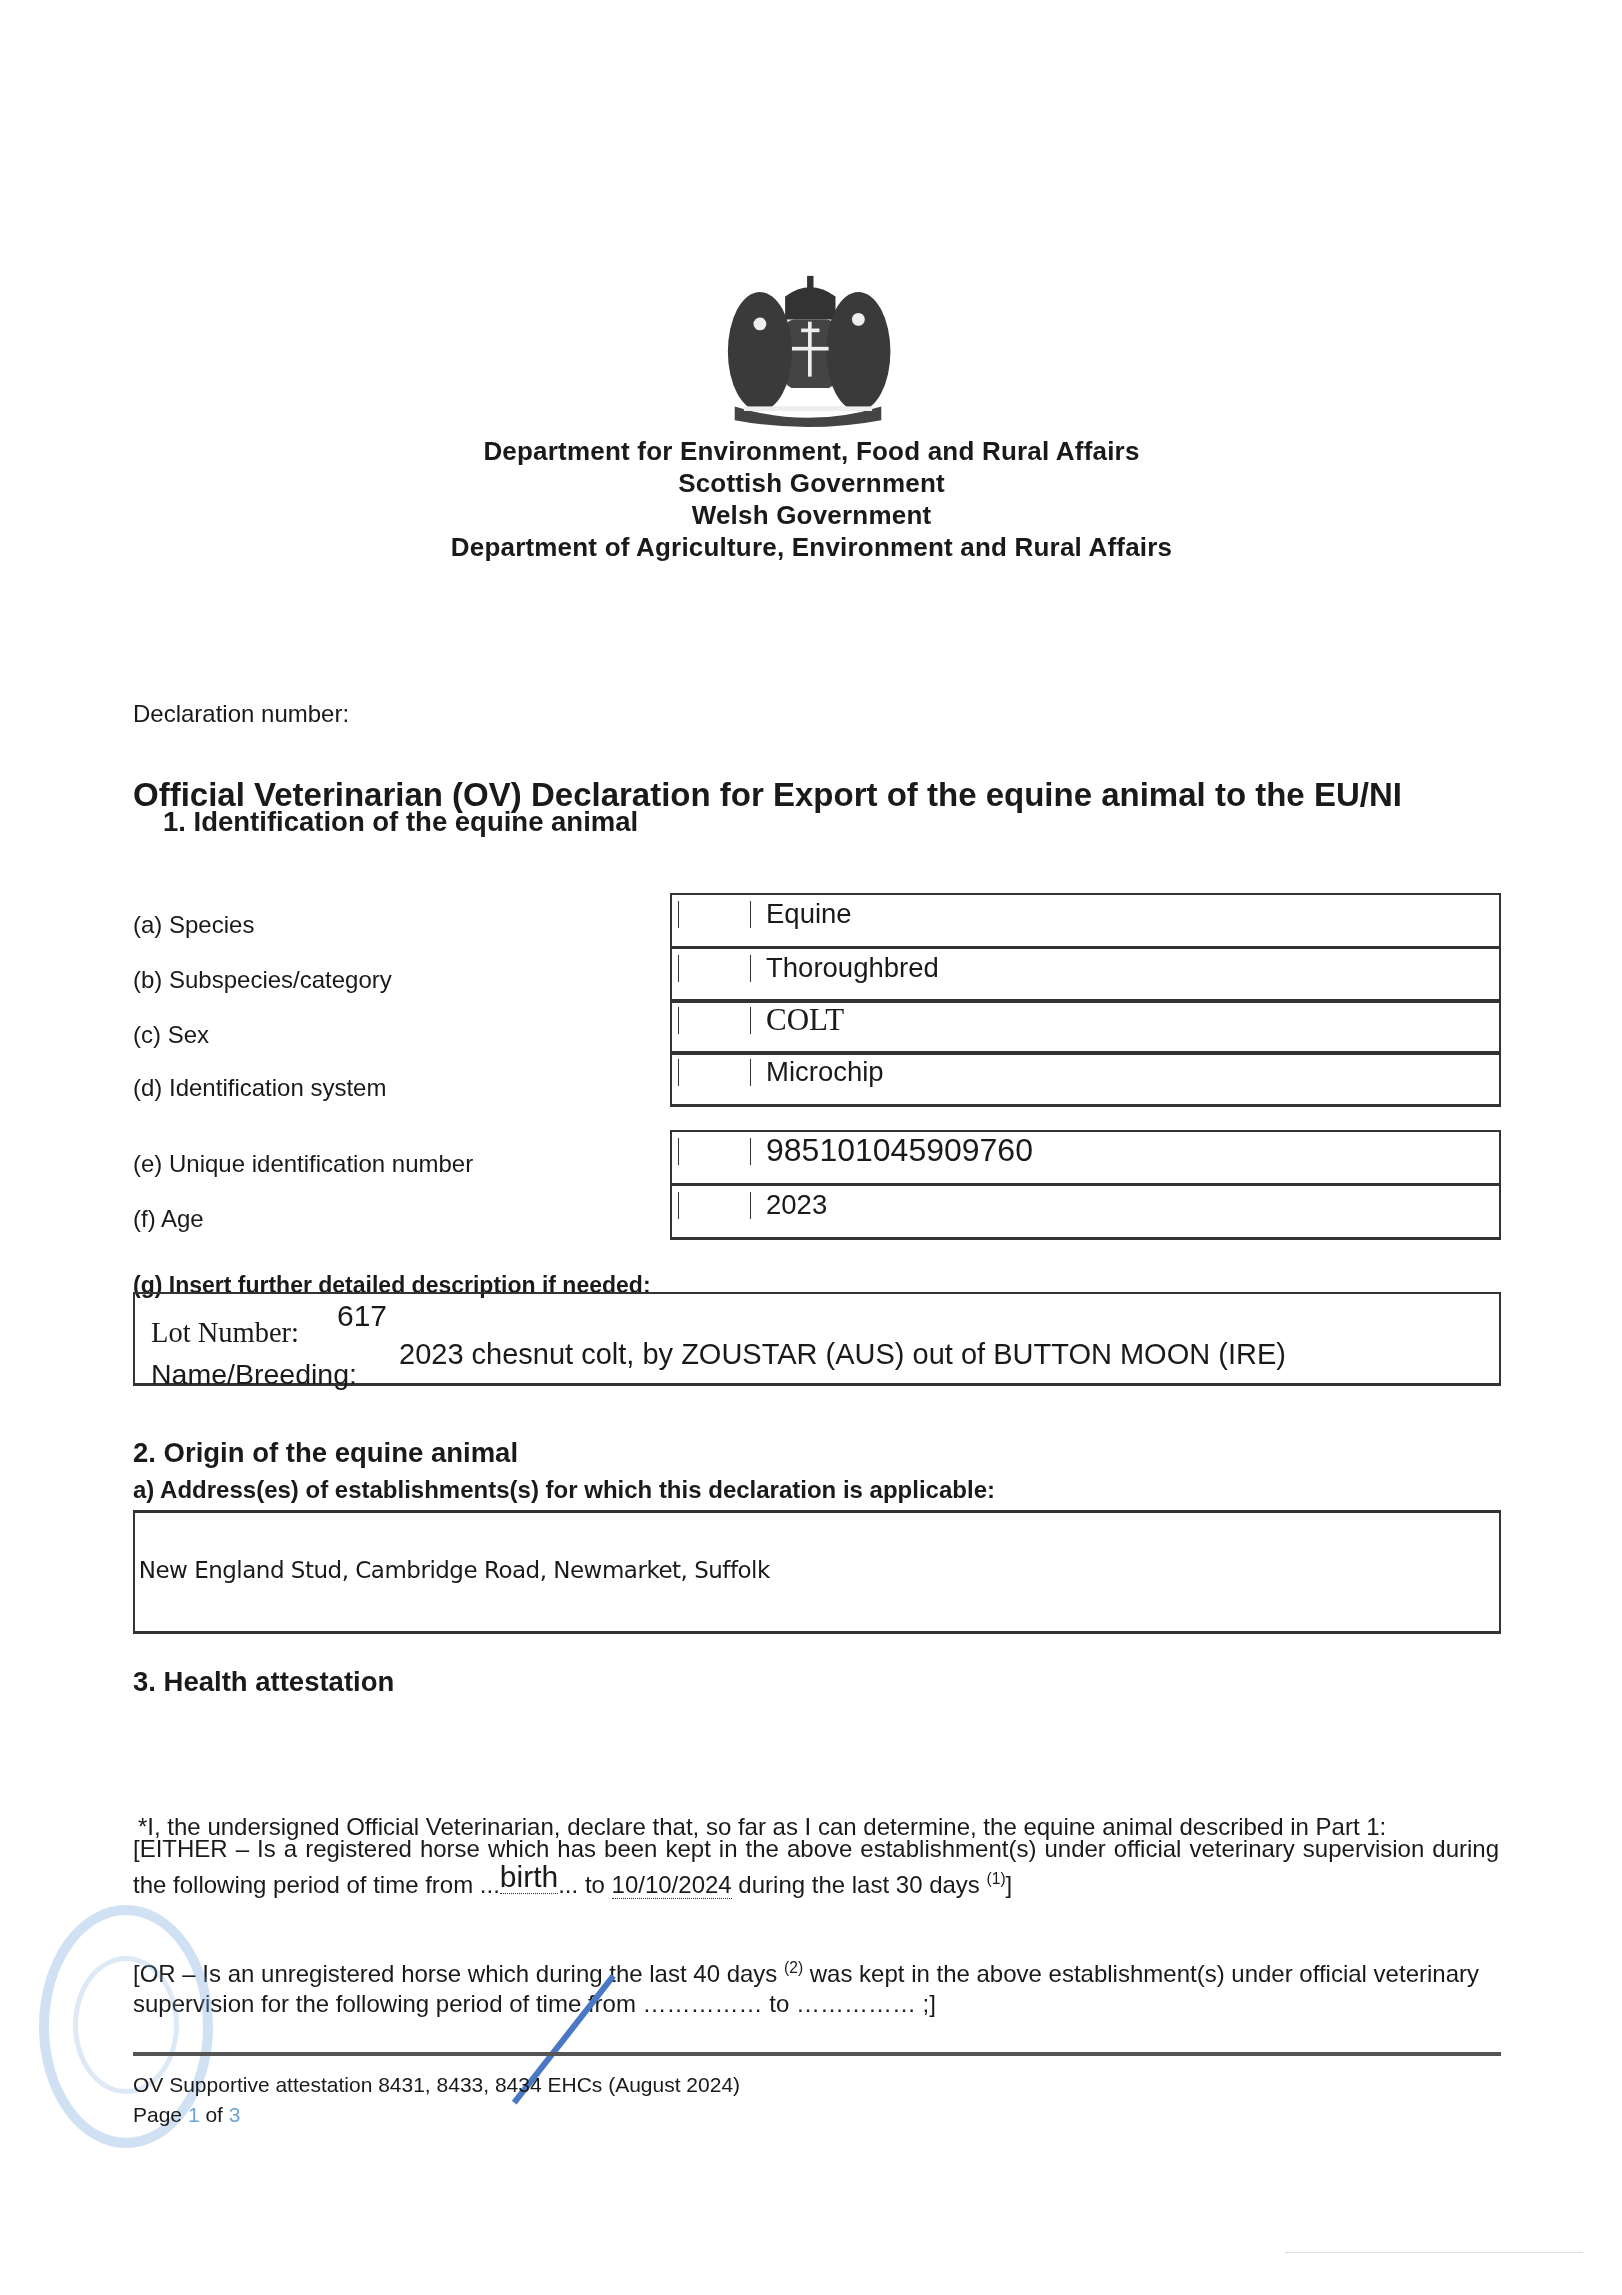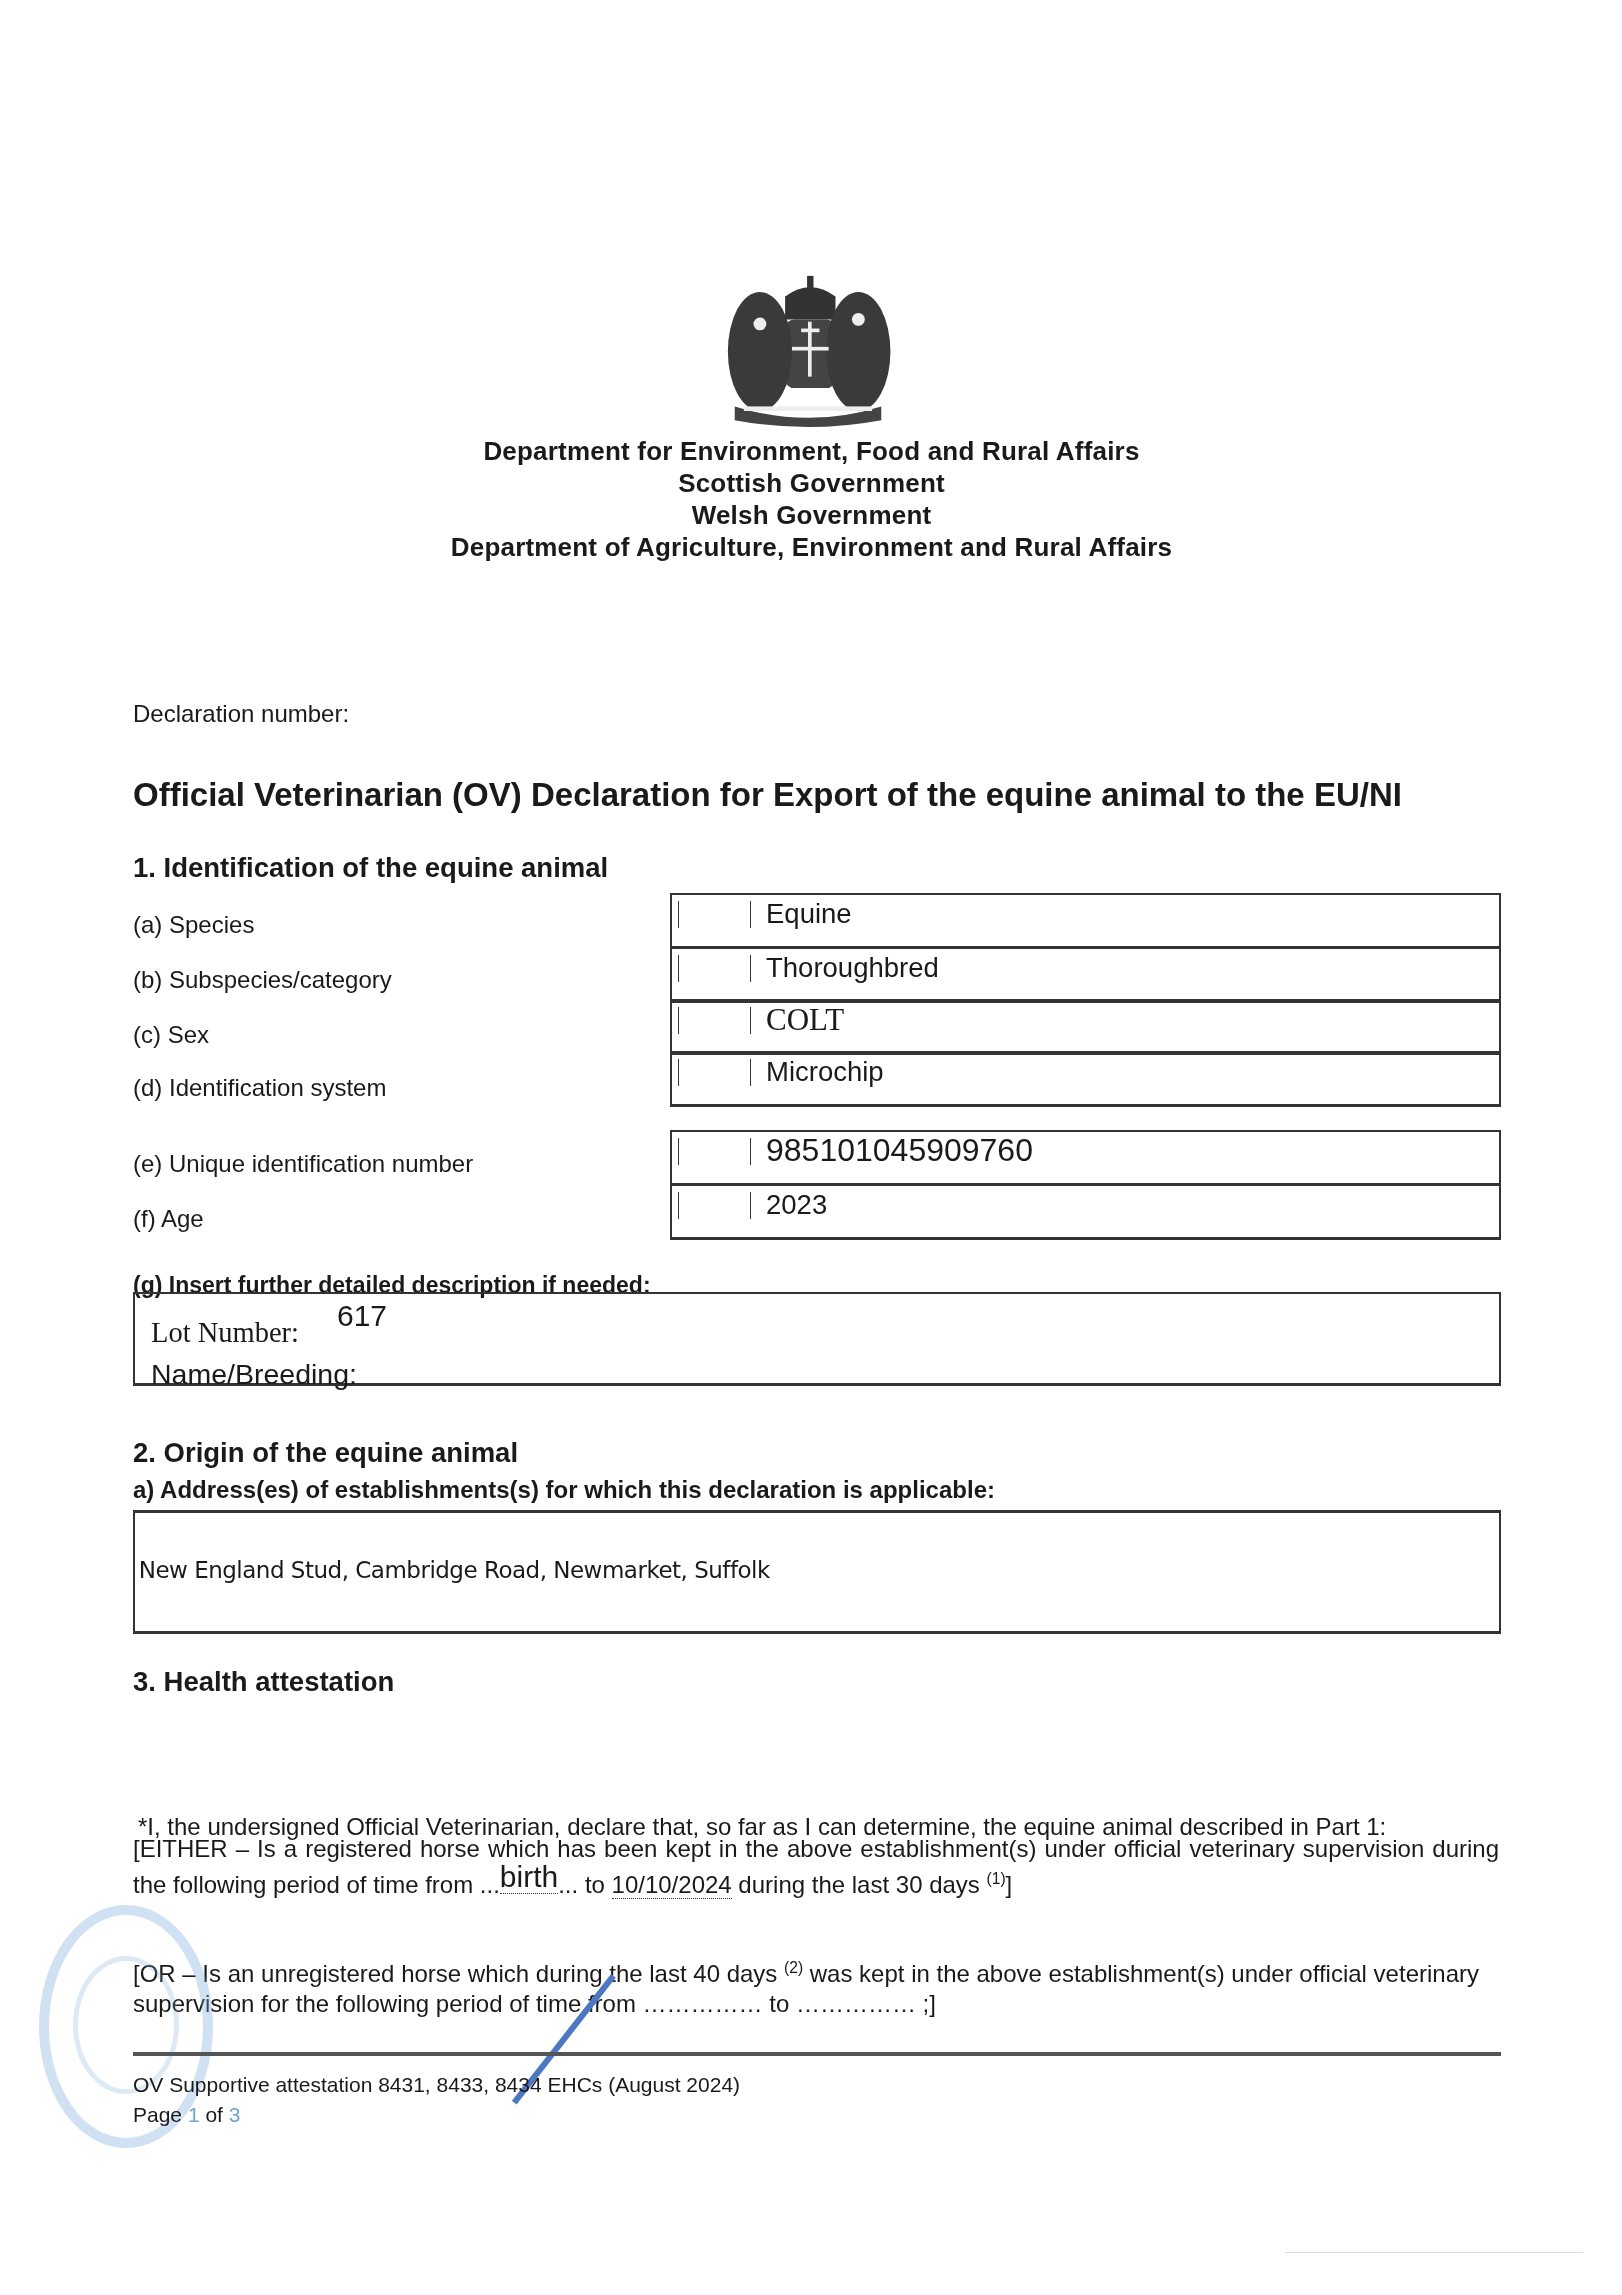--- a/index.html
+++ b/index.html
@@ -62,21 +62,21 @@
 
 <div class="abs hdr" style="top:436px;">Department for Environment, Food and Rural Affairs</div>
 <div class="abs hdr" style="top:468px;">Scottish Government</div>
 <div class="abs hdr" style="top:500px;">Welsh Government</div>
 <div class="abs hdr" style="top:532px;">Department of Agriculture, Environment and Rural Affairs</div>
 
 <div class="abs decl-num">Declaration number:</div>
 
 <div class="abs title">Official Veterinarian (OV) Declaration for Export of the equine animal to the EU/NI</div>
 
-<div class="abs h2" style="top:852px;">1. Identification of the equine animal</div>
+<div class="abs h2" style="top:806px;margin-left:30px;">1. Identification of the equine animal</div>
 
 <div class="abs row-label" style="top:911px;">(a) Species</div>
 <div class="abs field" style="top:893px;">
   <span class="tick1"></span>
     <span class="tick2"></span>
   <span class="val">Equine</span>
 </div>
 
 <div class="abs row-label" style="top:966px;">(b) Subspecies/category</div>
 <div class="abs field" style="top:947px;">
@@ -111,20 +111,21 @@
   <span class="tick1"></span>
     <span class="tick2"></span>
   <span class="val">2023</span>
 </div>
 
 <div class="abs desc-label">(g) Insert further detailed description if needed:</div>
 <div class="abs desc-box">
   <span class="lot-k">Lot Number:</span>
   <span class="lot-v">617</span>
   <span class="nb-k">Name/Breeding:</span>
+  <span class="nb-v">2023 chesnut colt, by ZOUSTAR (AUS) out of BUTTON MOON (IRE)</span>
 </div>
 
 <div class="abs h2" style="top:1437px;">2. Origin of the equine animal</div>
 <div class="abs sub">a) Address(es) of establishments(s) for which this declaration is applicable:</div>
 <div class="abs addr-box">
   <span class="val">New England Stud, Cambridge Road, Newmarket, Suffolk</span>
 </div>
 
 <div class="abs h2" style="top:1666px;">3. Health attestation</div>
 <div class="abs para" style="top:1812px; left:138px;">*I, the undersigned Official Veterinarian, declare that, so far as I can determine, the equine animal described in Part 1:</div>

